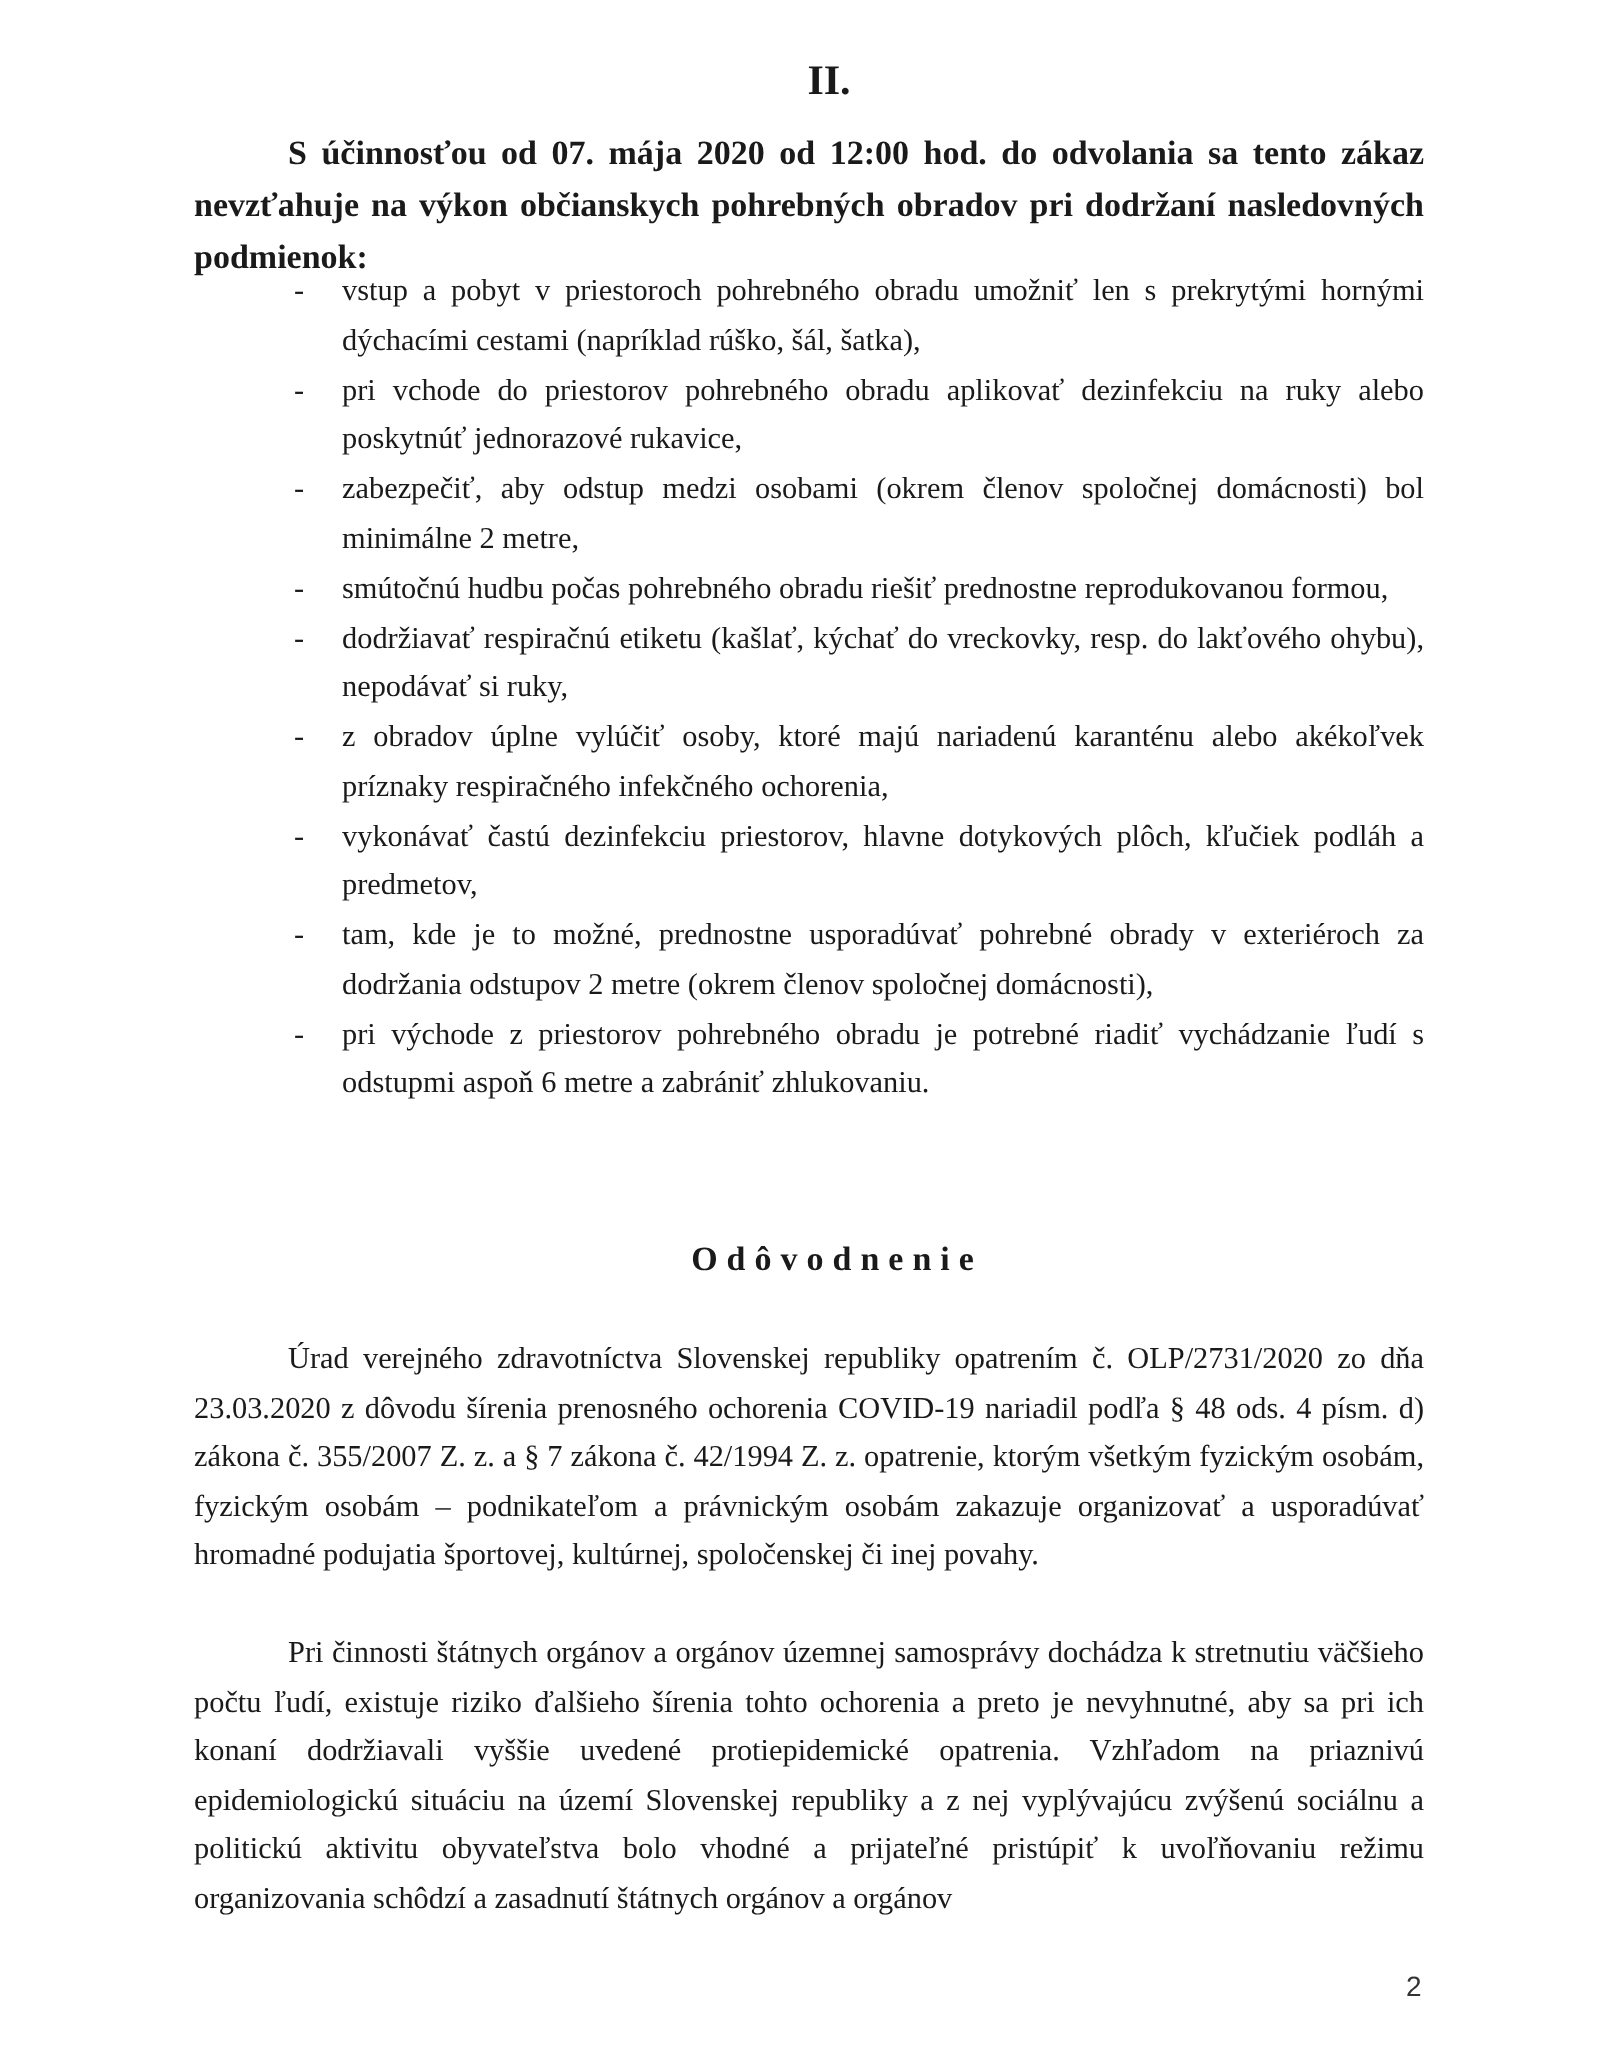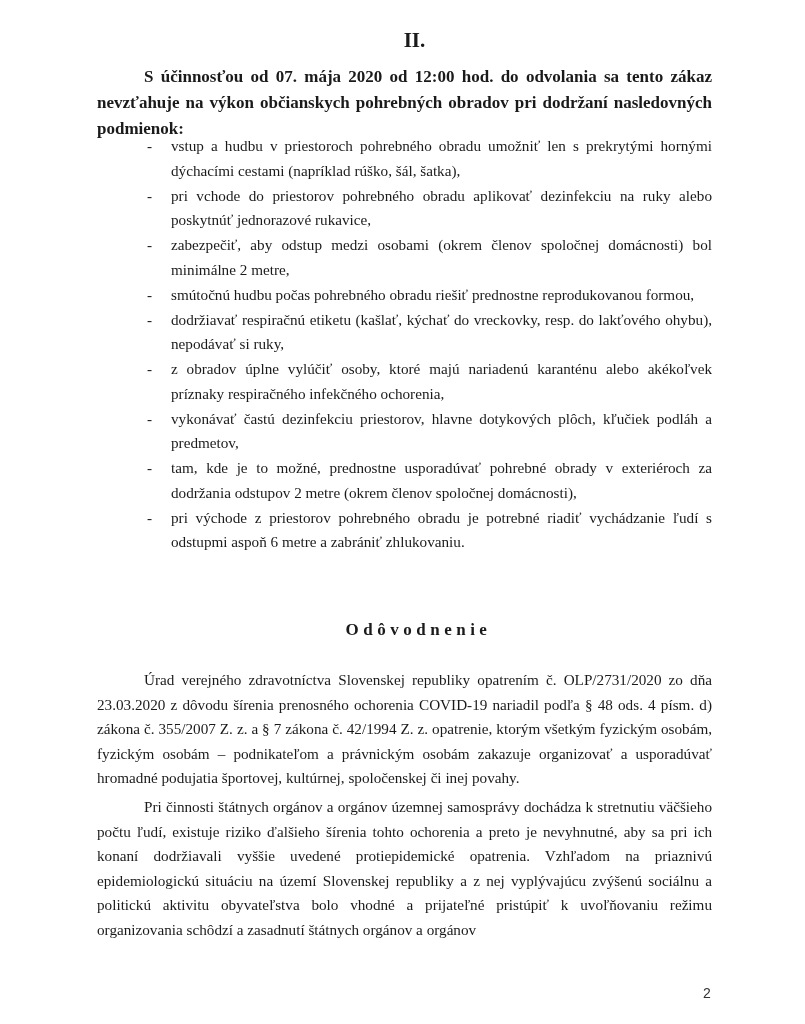--- a/index.html
+++ b/index.html
@@ -14,33 +14,33 @@
          list-style: none; font-size: 15.2px; line-height: 24.5px; }
   ul.conditions li { position: relative; padding-left: 52px; text-align: justify; margin-bottom: 0.5px; }
   ul.conditions li .dash { position: absolute; left: 49px; top: 0; width: 10px; margin-left: -0px; }
   ul.conditions li .dash { left: 50px; }
   ul.conditions li { padding-left: 52px; }
   .section-title { position: absolute; top: 620px; left: 0; width: 805px; text-align: center;
          font-weight: bold; font-size: 17px; letter-spacing: 4.5px; padding-left: 16px; }
   .para { position: absolute; left: 97px; width: 615px; font-size: 15.2px; line-height: 24.6px;
          text-align: justify; text-indent: 47px; margin: 0; }
   .p1 { top: 668px; }
-  .p2 { top: 795px; }
+  .p2 { top: 815px; }
   .page-number { position: absolute; left: 703px; top: 985px; font-size: 14px;
          font-family: "Liberation Sans", sans-serif; color: #333; }
 </style>
 </head>
 <body>
 
 <div class="page">
   <div class="heading-roman">II.</div>
   <p class="intro" style="margin:0;">S účinnosťou od 07. mája 2020 od 12:00 hod. do odvolania sa tento zákaz nevzťahuje na výkon občianskych pohrebných obradov pri dodržaní nasledovných podmienok:</p>
 
   <ul class="conditions">
-    <li><span class="dash">-</span><span>vstup a hudbu v priestoroch pohrebného obradu umožniť len s prekrytými hornými dýchacími cestami (napríklad rúško, šál, šatka),</span></li>
+    <li><span class="dash">-</span><span>vstup a pobyt v priestoroch pohrebného obradu umožniť len s prekrytými hornými dýchacími cestami (napríklad rúško, šál, šatka),</span></li>
     <li><span class="dash">-</span><span>pri vchode do priestorov pohrebného obradu aplikovať dezinfekciu na ruky alebo poskytnúť jednorazové rukavice,</span></li>
     <li><span class="dash">-</span><span>zabezpečiť, aby odstup medzi osobami (okrem členov spoločnej domácnosti) bol minimálne 2 metre,</span></li>
     <li><span class="dash">-</span><span>smútočnú hudbu počas pohrebného obradu riešiť prednostne reprodukovanou formou,</span></li>
     <li><span class="dash">-</span><span>dodržiavať respiračnú etiketu (kašlať, kýchať do vreckovky, resp. do lakťového ohybu), nepodávať si ruky,</span></li>
     <li><span class="dash">-</span><span>z obradov úplne vylúčiť osoby, ktoré majú nariadenú karanténu alebo akékoľvek príznaky respiračného infekčného ochorenia,</span></li>
     <li><span class="dash">-</span><span>vykonávať častú dezinfekciu priestorov, hlavne dotykových plôch, kľučiek podláh a predmetov,</span></li>
     <li><span class="dash">-</span><span>tam, kde je to možné, prednostne usporadúvať pohrebné obrady v exteriéroch za dodržania odstupov 2 metre (okrem členov spoločnej domácnosti),</span></li>
     <li><span class="dash">-</span><span>pri východe z priestorov pohrebného obradu je potrebné riadiť vychádzanie ľudí s odstupmi aspoň 6 metre a zabrániť zhlukovaniu.</span></li>
   </ul>
 

